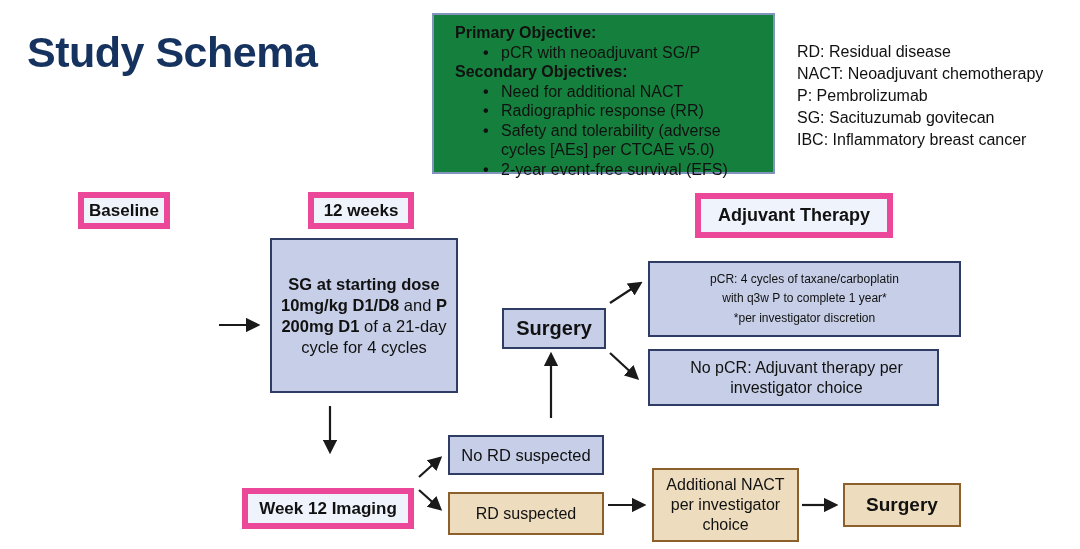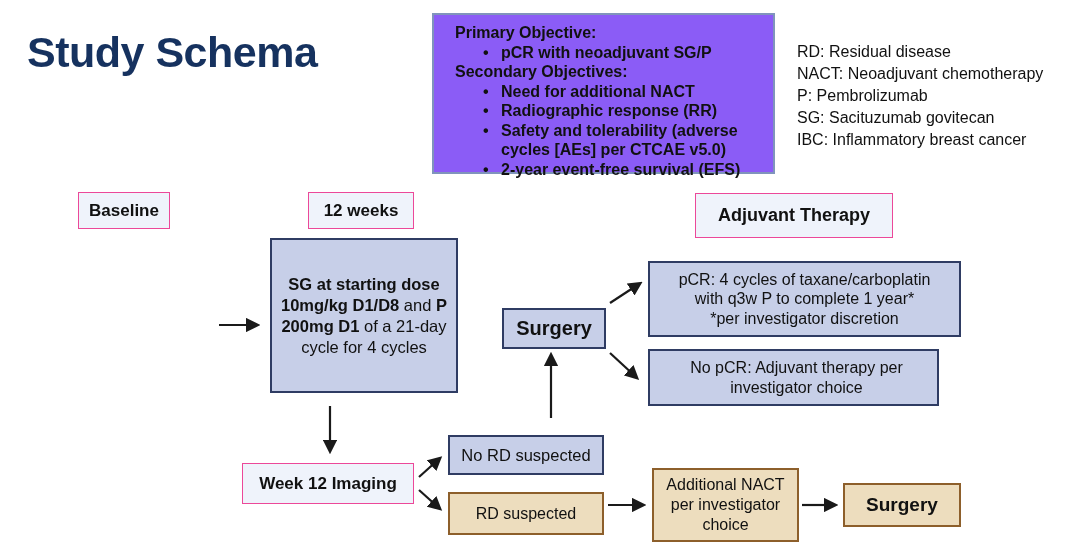--- a/index.html
+++ b/index.html
@@ -7,46 +7,46 @@
     position:relative;width:1080px;height:549px;background:#ffffff;overflow:hidden;
     font-family:"Liberation Sans",sans-serif;color:#111111;
   }
   .abs{position:absolute;box-sizing:border-box;}
   .box{
     position:absolute;box-sizing:border-box;display:flex;flex-direction:column;
     align-items:center;justify-content:center;text-align:center;
   }
   .node-blue{background:#c7cfe8;border:2.5px solid #2f3c63;}
   .node-tan{background:#edddbe;border:2.5px solid #8d5f2b;}
-  .label-light{background:#eff3fb;border:1px solid #ec4899;}
-  .panel-light{background:#8b5cf6;border:2px solid #8094bc;}
+  .label-light{background:#eff3fb;border:6px solid #ec4899;}
+  .panel-light{background:#15803d;border:2px solid #8094bc;}
 
   #title{left:27px;top:28px;font-size:43px;font-weight:bold;color:#16325f;letter-spacing:-0.5px;}
 
   #objectives-box{left:432px;top:13px;width:343px;height:161px;padding:8px 10px 8px 21px;
     font-size:16px;line-height:19.5px;text-align:left;}
   .obj-head{font-weight:bold;}
   .obj-list{margin:0;padding:0;list-style:none;}
-  .obj-list li{position:relative;padding-left:46px;font-weight:bold;}
+  .obj-list li{position:relative;padding-left:46px;}
   .obj-list li::before{content:"\2022";position:absolute;left:28px;font-weight:bold;}
 
   #legend{left:797px;top:41px;font-size:16px;line-height:22px;}
   .legend-row b{font-weight:normal;}
 
   .stage-label{font-weight:bold;font-size:17px;}
   #baseline-label{left:78px;top:192px;width:92px;height:37px;}
   #twelve-weeks-label{left:308px;top:192px;width:106px;height:37px;}
   #adjuvant-label{left:695px;top:193px;width:198px;height:45px;font-size:18px;}
 
   #eligibility-box{left:38px;top:238px;width:175px;height:155px;font-size:14.5px;line-height:18.5px;padding:3px 4px;}
   #treatment-box{left:270px;top:238px;width:188px;height:155px;font-size:16.5px;line-height:21px;padding:4px 7px;align-items:flex-end;}
   #surgery-box{left:502px;top:308px;width:104px;height:41px;font-size:20px;font-weight:bold;}
-  #pcr-box{left:648px;top:261px;width:313px;height:76px;font-size:16px;line-height:19.5px;}
+  #pcr-box{left:648px;top:261px;width:313px;height:76px;font-size:12px;line-height:19.5px;}
   #no-pcr-box{left:648px;top:349px;width:291px;height:57px;font-size:16px;line-height:19.5px;padding-left:6px;}
-  #week12-box{left:242px;top:463px;width:172px;height:41px;font-size:17px;font-weight:bold;}
+  #week12-box{left:242px;top:488px;width:172px;height:41px;font-size:17px;font-weight:bold;}
   #no-rd-box{left:448px;top:435px;width:156px;height:40px;font-size:16.5px;}
   #rd-box{left:448px;top:484px;width:156px;height:43px;font-size:16px;line-height:20px;margin-top:8px;}
   #add-nact-box{left:652px;top:468px;width:147px;height:74px;font-size:16px;line-height:20px;}
   #surgery2-box{left:843px;top:483px;width:118px;height:44px;font-size:19px;font-weight:bold;}
 
   #arrow-layer{position:absolute;left:0;top:0;width:1080px;height:549px;pointer-events:none;}
   #arrow-layer line{stroke:#1a1a1a;stroke-width:2.2;}
 </style>
 </head>
 <body>

